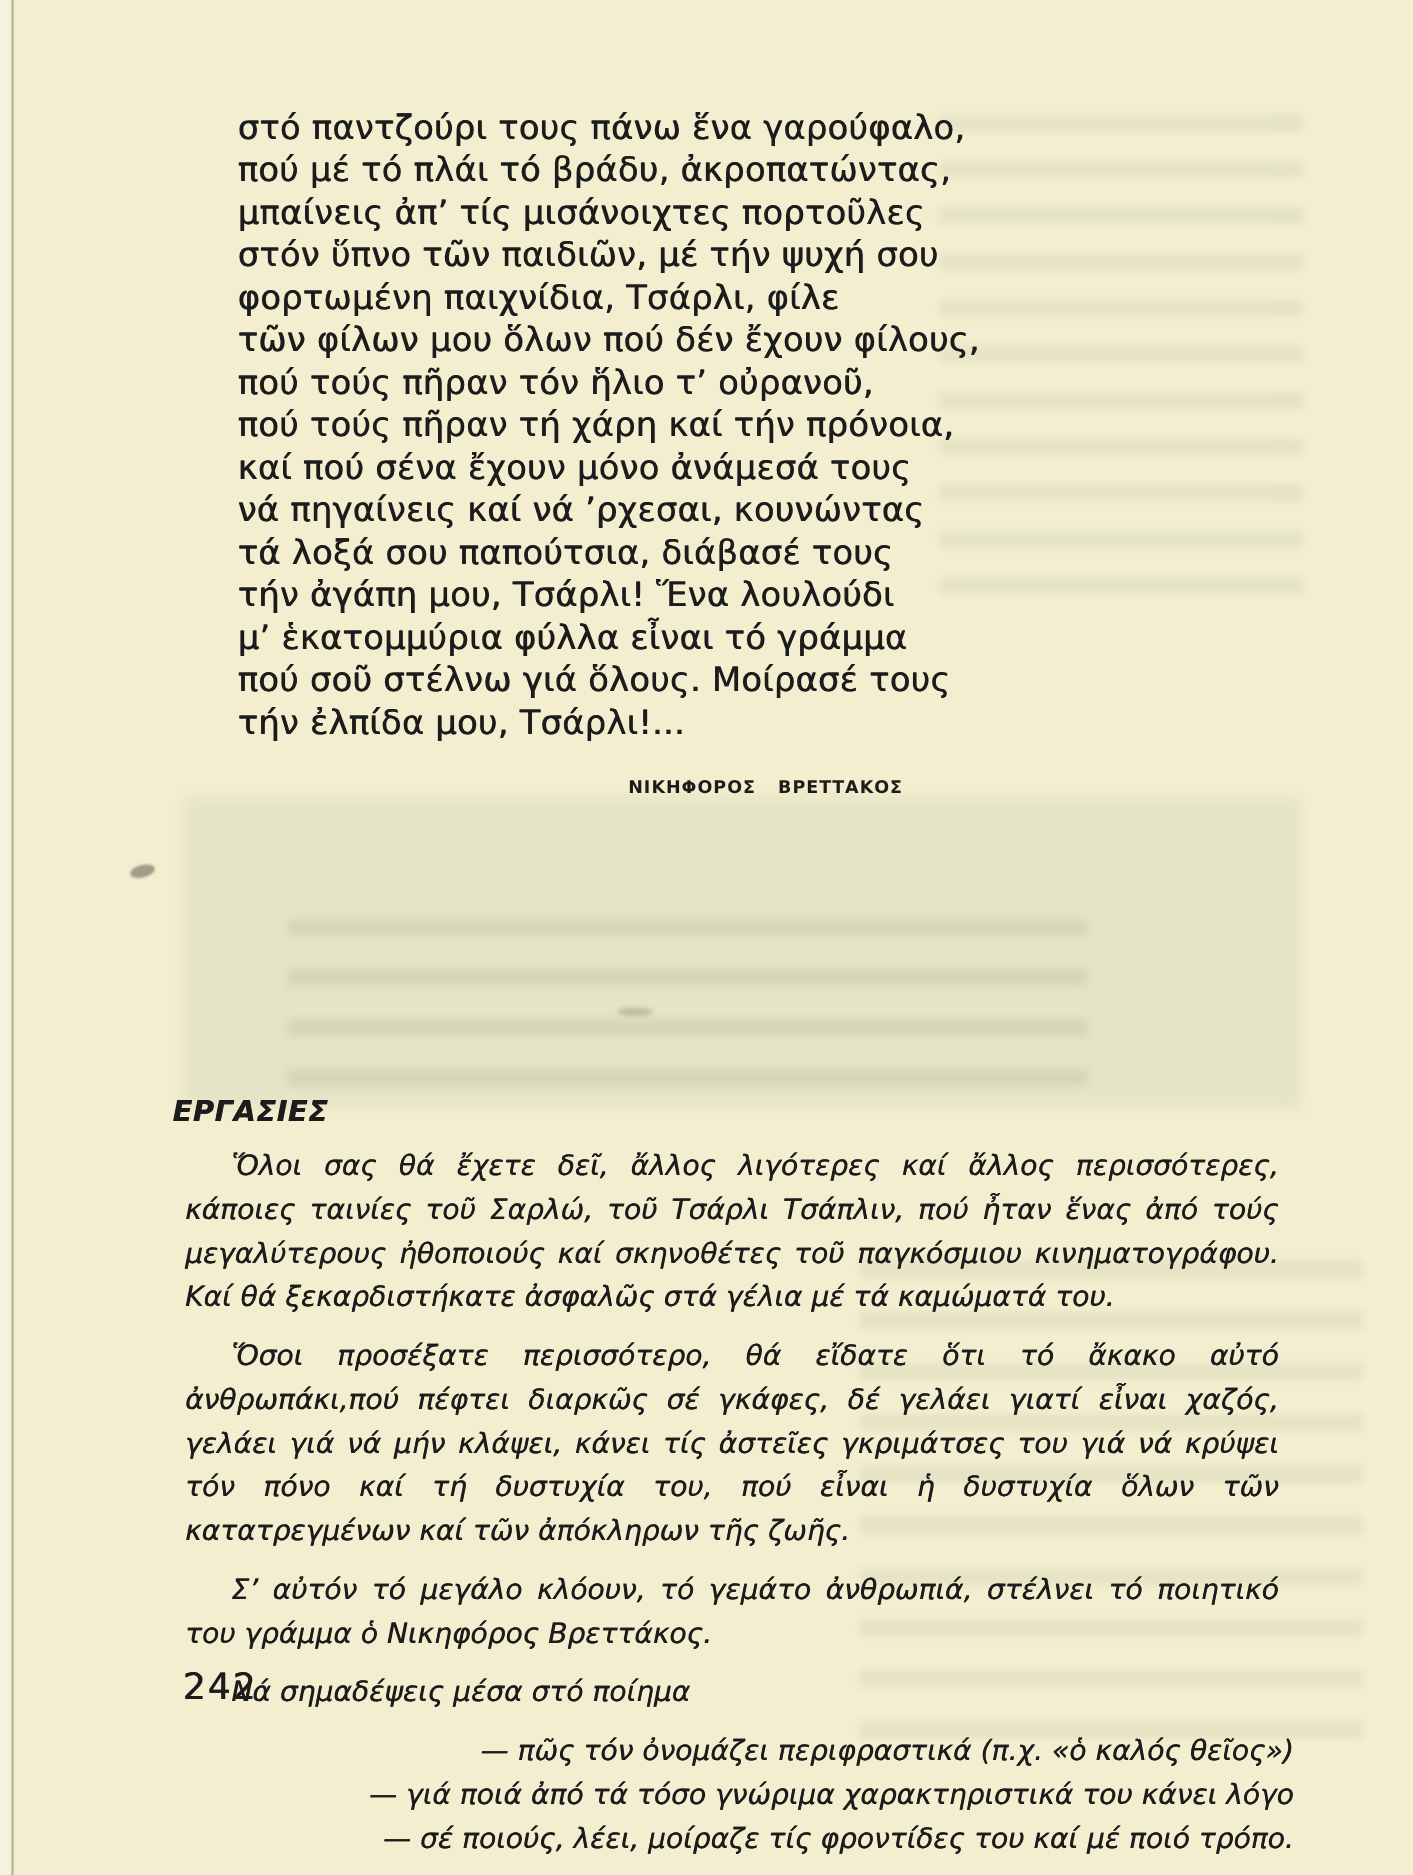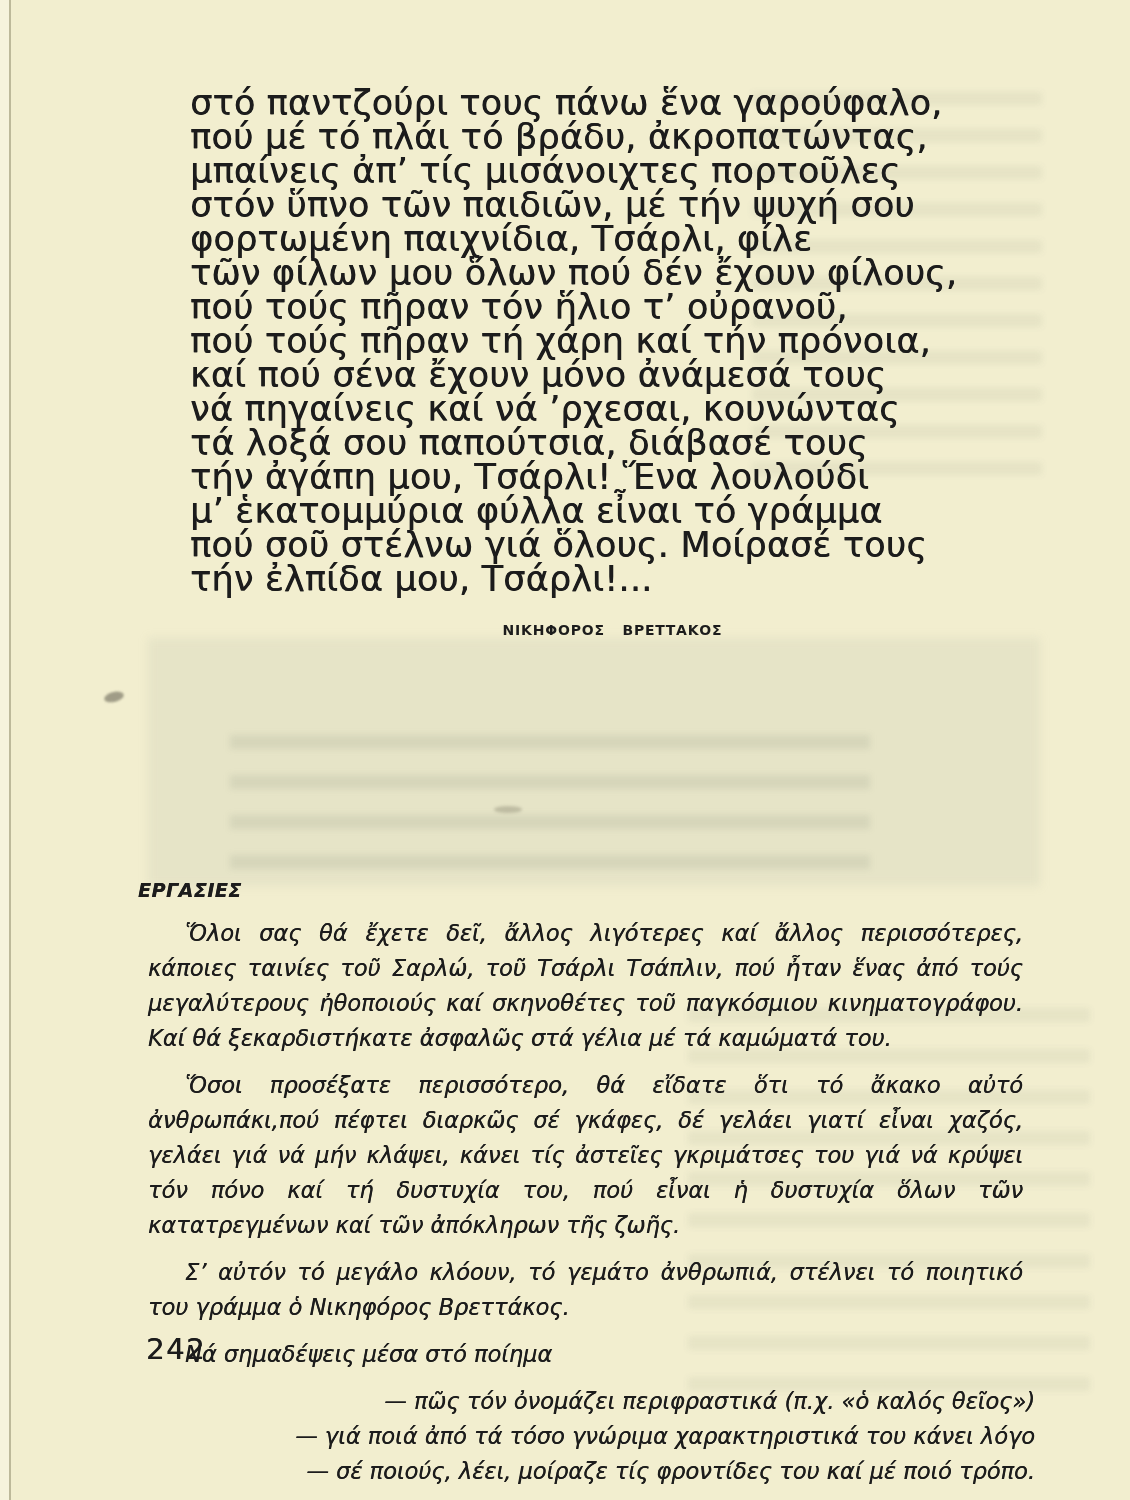--- a/index.html
+++ b/index.html
@@ -69,21 +69,21 @@
     border-radius: 50%;
     background: rgba(120, 118, 98, 0.35);
     filter: blur(1.5px);
   }
 
   
   .poem {
     position: absolute;
     left: 190px;
     top: 86px;
-    font-size: 35px;
+    font-size: 27px;
     line-height: 34px;
     letter-spacing: 0.2px;
     text-shadow: 0.5px 0 0 currentColor;
     white-space: nowrap;
   }
   .attribution {
     position: absolute;
     left: 190px;
     top: 622px;
     width: 845px;
@@ -100,21 +100,21 @@
     left: 136px;
     top: 876px;
     width: 899px;
     font-style: italic;
     font-size: 22.5px;
     line-height: 35px;
     text-shadow: 0.3px 0 0 currentColor;
   }
   .exercises h2 {
     margin: 0 0 8px 2px;
-    font-size: 19px;
+    font-size: 23px;
     font-weight: bold;
     font-style: italic;
     letter-spacing: 0.5px;
     line-height: 28px;
   }
   .exercises p {
     margin: 12px;
     text-align: justify;
     text-indent: 37px;
   }

